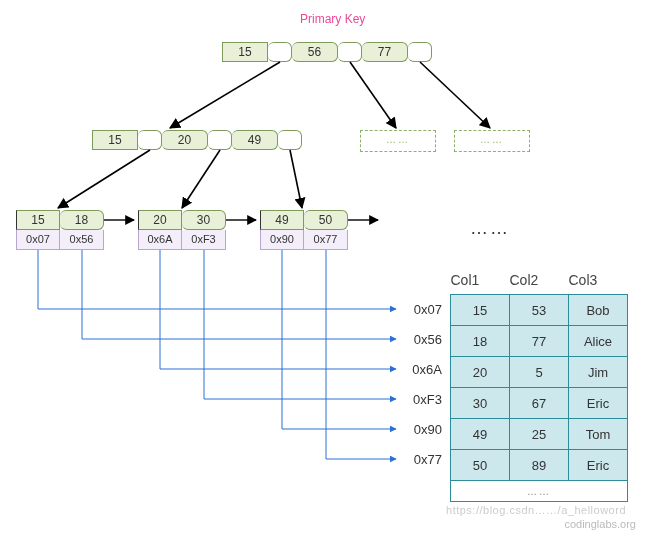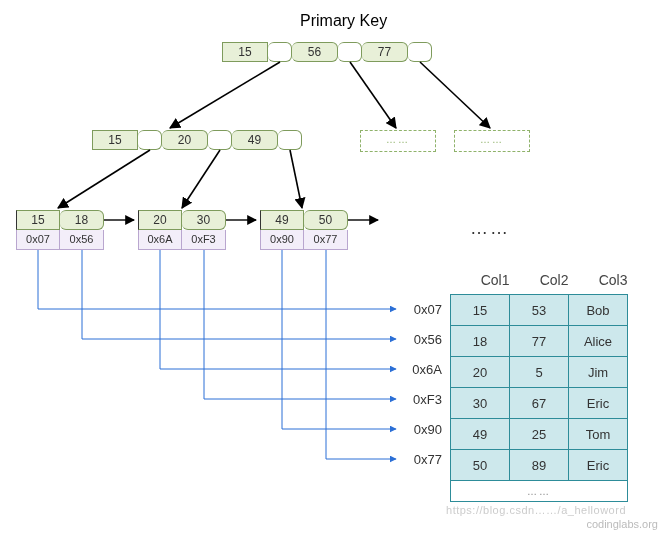--- a/index.html
+++ b/index.html
@@ -68,57 +68,57 @@
   .leaf .row:nth-child(2) > * { border-top: none; }
   .leaf .row:nth-child(2) > *:first-child { border-left-color: #b9a6cf; }
 
   
   .tbl { border-collapse: collapse; }
   .tbl th {
     font-weight: normal;
     color: #444;
     padding: 0 0 6px 0;
     font-size: 14px;
-    text-align: right;
+    text-align: left;
   }
   .tbl td {
     border: 1.5px solid #2d8c99;
     background: #cde8ec;
     text-align: center;
     width: 56px;
     height: 28px;
     font-size: 13px;
     color: #333;
   }
   .tbl td.empty { background: #ffffff; }
 
   .addr-label {
     position: absolute;
     font-size: 13px;
     color: #333;
     text-align: right;
   }
 
   .title {
-    font-size: 16px;
-    color: #000000;
+    font-size: 12px;
+    color: #ec4899;
   }
   .ellipsis-big { font-size: 18px; color: #333; letter-spacing: 2px; }
 
   .watermark {
     position: absolute;
     right: 38px;
     bottom: 18px;
     font-size: 11px;
     color: #ccc;
     letter-spacing: 0.5px;
   }
   .watermark2 {
     position: absolute;
-    right: 6px;
+    right: 28px;
     bottom: 4px;
     font-size: 11px;
     color: #bbb;
   }
 
   svg.lines { position: absolute; left: 0; top: 0; pointer-events: none; }
 </style>
 </head>
 <body>
 

